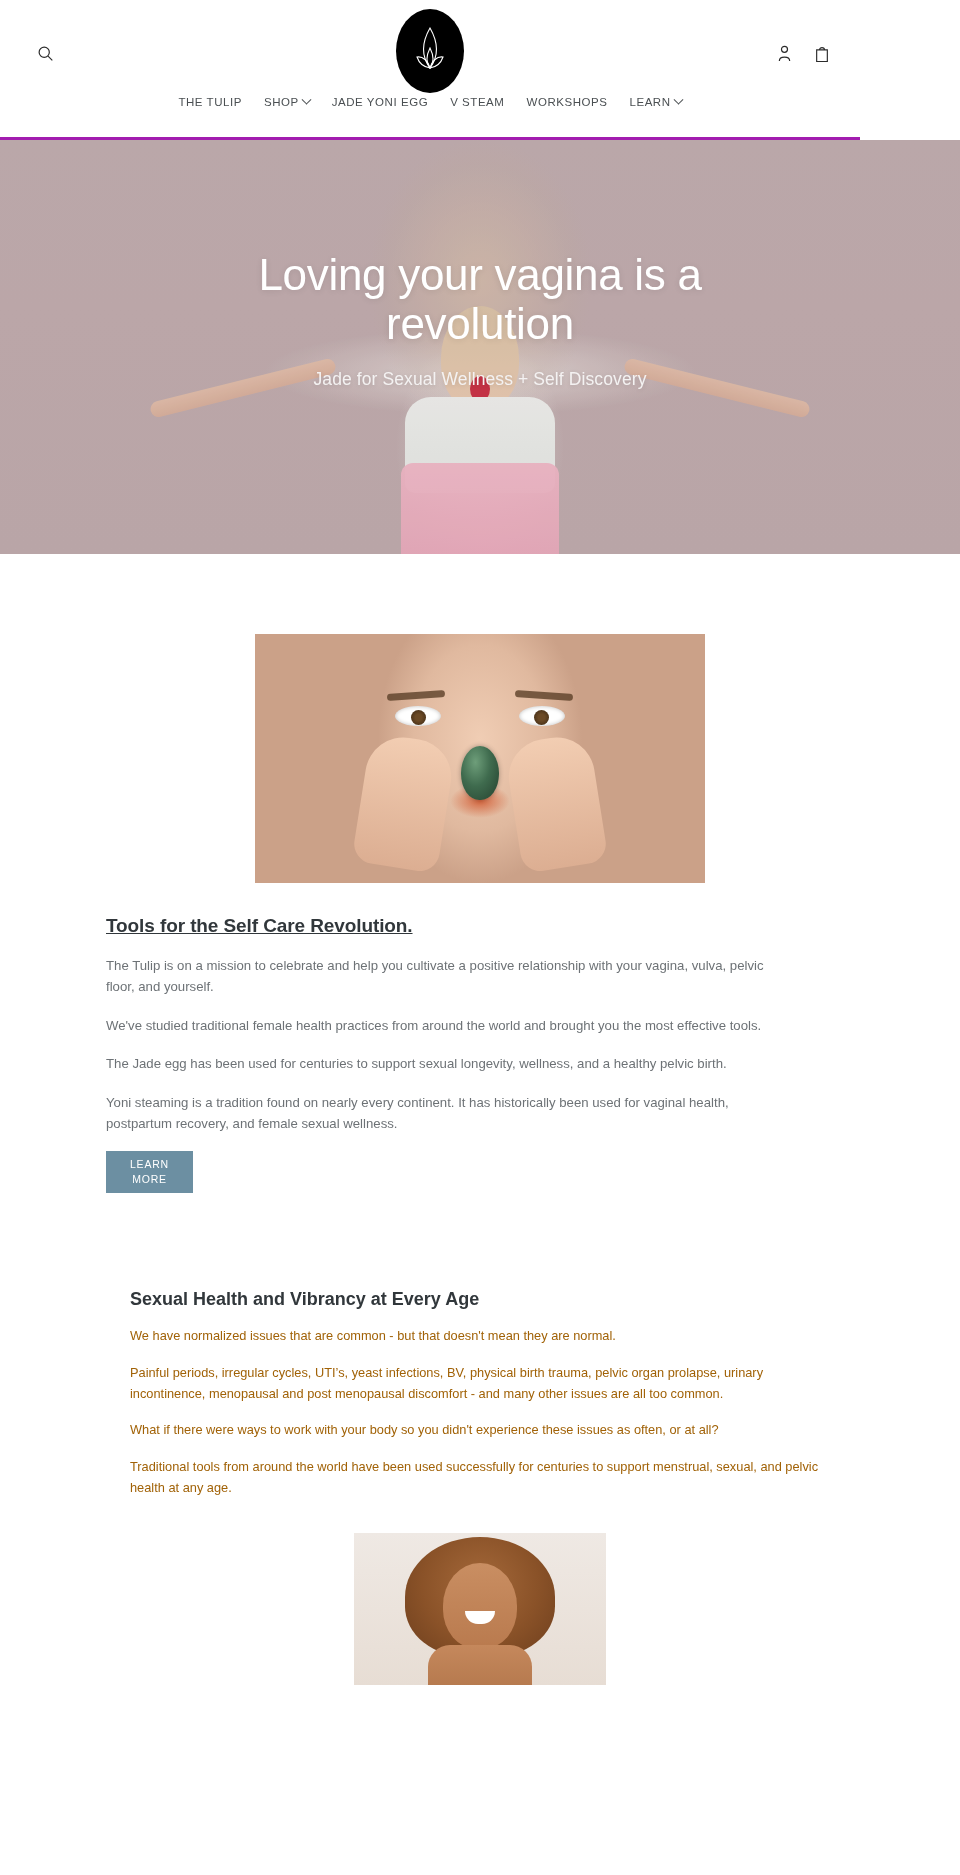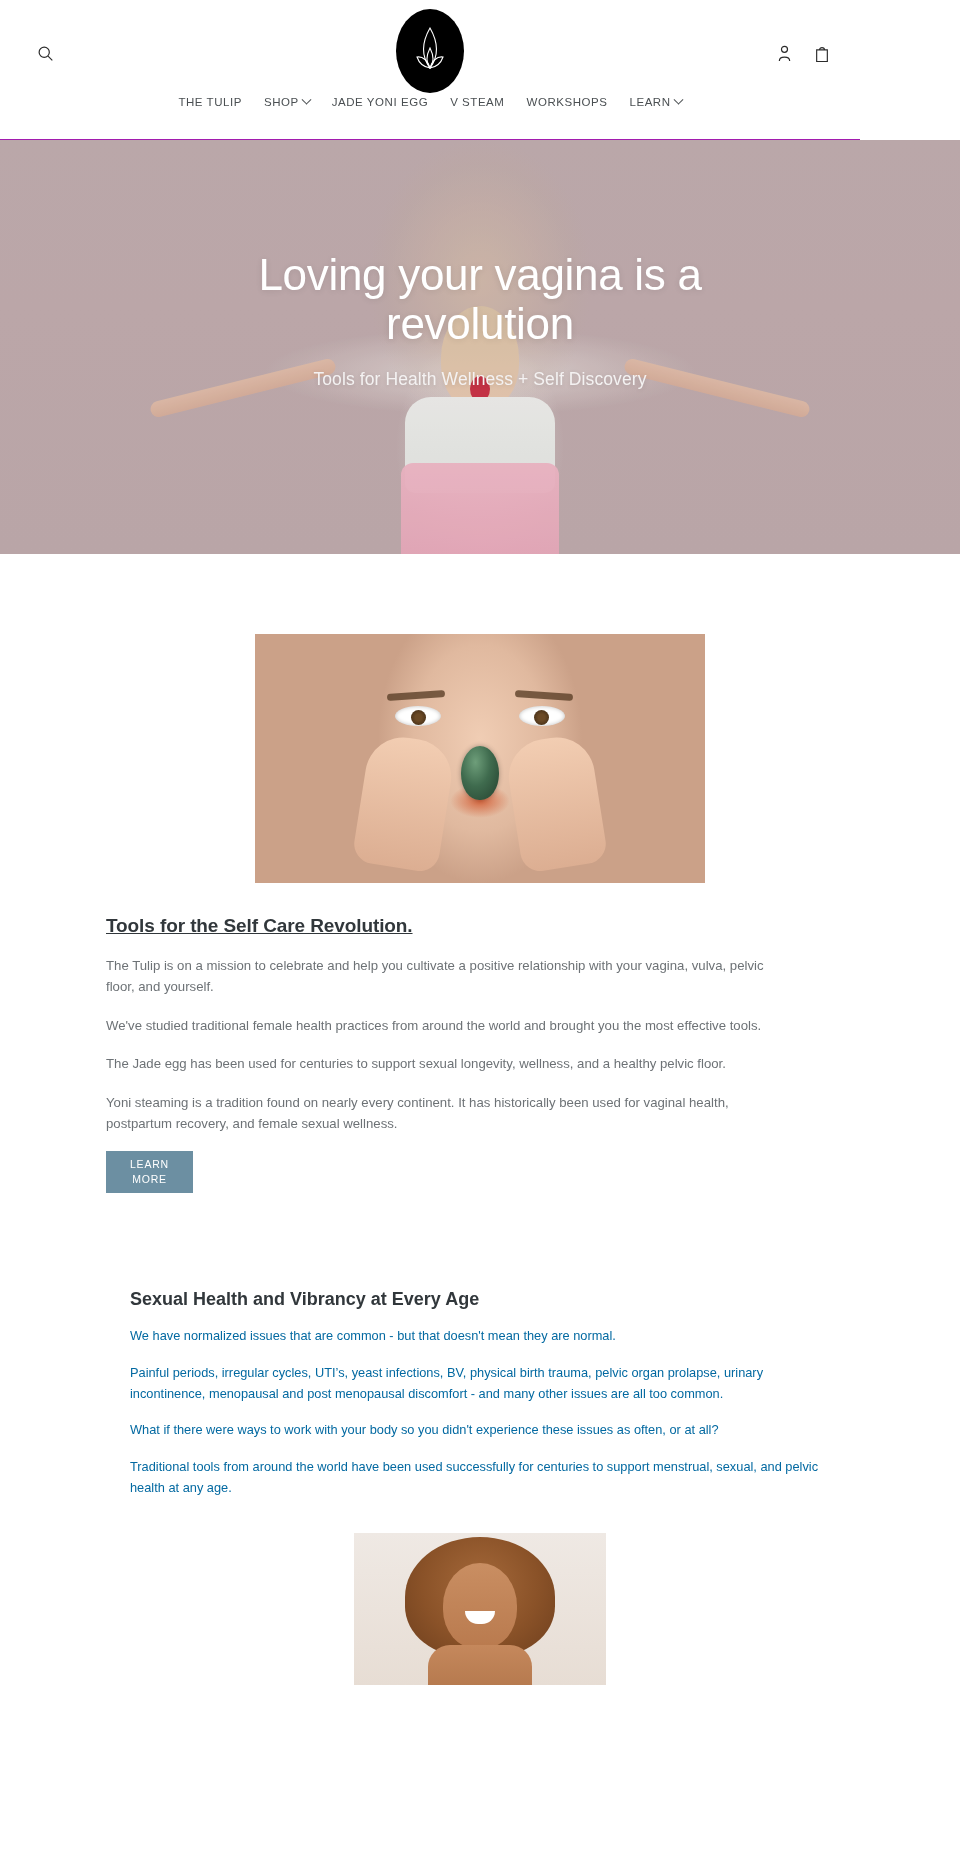--- a/index.html
+++ b/index.html
@@ -11,21 +11,21 @@
     font-family: "Liberation Sans", sans-serif;
     color: #3d4246;
   }
 
   
   .site-header {
     position: relative;
     width: 860px;
     height: 140px;
     background: #ffffff;
-    border-bottom: 1px solid #a21caf;
+    border-bottom: 3px solid #a21caf;
   }
   .hdr-search {
     position: absolute;
     left: 32px; top: 40px;
     width: 26px; height: 26px;
     display: flex; align-items: center; justify-content: center;
     cursor: pointer;
   }
   .hdr-right {
     position: absolute;
@@ -311,21 +311,21 @@
   }
   .block-heading-2 {
     font-size: 18px;
     font-weight: 700;
     color: #31373b;
     margin-bottom: 16px;
   }
   .body-para-2 {
     font-size: 12.8px;
     line-height: 1.62;
-    color: #0369a1;
+    color: #a16207;
     margin-bottom: 16px;
   }
 
   .bottom-image {
     width: 252px;
     height: 152px;
     margin: 34px auto 0;
     position: relative;
     overflow: hidden;
   }
@@ -434,21 +434,21 @@
     <div class="hero-arm right"></div>
     <div class="hero-head"></div>
     <div class="hero-lips"></div>
     <div class="hero-top"></div>
     <div class="hero-skirt"></div>
   </div>
   <div class="hero-overlay"></div>
 
   <div class="hero-content">
     <h1 class="hero-title">Loving your vagina is a revolution</h1>
-    <p class="hero-sub">Tools for Health Wellness + Self Discovery</p>
+    <p class="hero-sub">Jade for Sexual Wellness + Self Discovery</p>
   </div>
 </section>
 
 <section class="section-one">
 
   <div class="feature-image">
     <div class="fimg-bg"></div>
     <div class="fimg-brow l"></div>
     <div class="fimg-brow r"></div>
     <div class="fimg-eye l"></div>
@@ -458,21 +458,21 @@
     <div class="fimg-mouthglow"></div>
     <div class="fimg-hand l"></div>
     <div class="fimg-hand r"></div>
     <div class="fimg-egg"></div>
   </div>
 
   <div class="content-col">
     <h2 class="block-heading">Tools for the Self Care Revolution.</h2>
     <p class="body-para">The Tulip is on a mission to celebrate and help you cultivate a positive relationship with your vagina, vulva, pelvic floor, and yourself.</p>
     <p class="body-para">We've studied traditional female health practices from around the world and brought you the most effective tools.</p>
-    <p class="body-para">The Jade egg has been used for centuries to support sexual longevity, wellness, and a healthy pelvic floor.</p>
+    <p class="body-para">The Jade egg has been used for centuries to support sexual longevity, wellness, and a healthy pelvic birth.</p>
     <p class="body-para">Yoni steaming is a tradition found on nearly every continent. It has historically been used for vaginal health, postpartum recovery, and female sexual wellness.</p>
 
     <button class="learn-btn">
       <span>LEARN</span>
       <span>MORE</span>
     </button>
   </div>
 </section>
 
 <section class="section-two">

